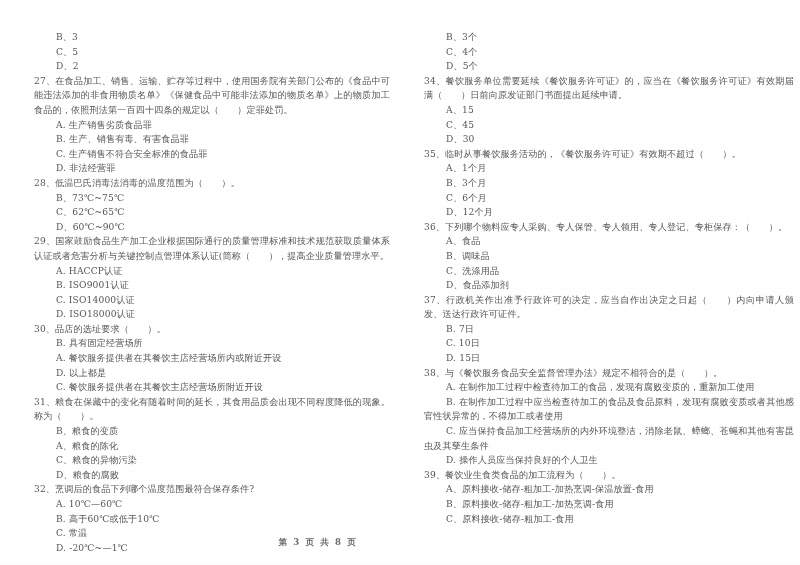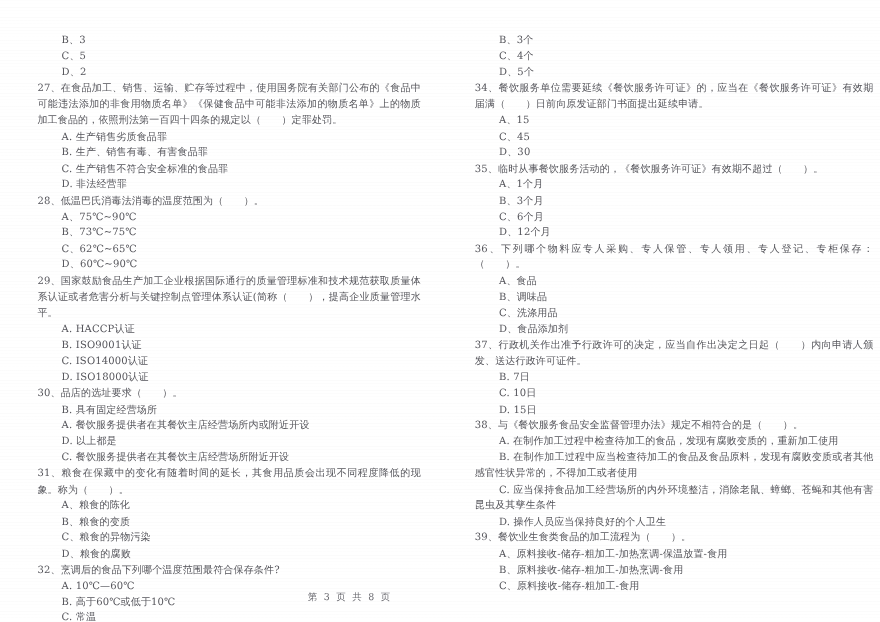--- a/index.html
+++ b/index.html
@@ -28,21 +28,21 @@
     background: #ffffff;
     pointer-events: none;
   }
   .columns {
     position: absolute;
     left: 0;
     top: 0;
     width: 800px;
     height: 525px;
     display: flex;
-    gap: 15px;
+    gap: 0px;
     box-sizing: border-box;
   }
   .col {
     width: 400px;
     box-sizing: border-box;
     padding: 30px 22px 0 32px;
   }
   .col-left { padding-left: 34px; padding-right: 10px; }
   .col-right { padding-left: 24px; padding-right: 6px; }
   .q-stem {
@@ -72,20 +72,21 @@
   }
   .footer {
     position: absolute;
     left: 0;
     bottom: 16px;
     width: 636px;
     text-align: center;
     font-size: 8.6px;
     letter-spacing: 1.6px;
     color: #6a6a70;
+    font-weight: bold;
   }
   
   .grain {
     position: absolute;
     inset: 0;
     opacity: 0.035;
     background-image:
       repeating-linear-gradient(0deg, rgba(0,0,0,0.5) 0px, rgba(0,0,0,0) 1px, rgba(0,0,0,0) 3px);
     pointer-events: none;
   }
@@ -100,37 +101,36 @@
     <div class="col col-left" id="left-col">
         <div class="opt">B、3</div>
         <div class="opt">C、5</div>
         <div class="opt">D、2</div>
         <div class="q-stem">27、在食品加工、销售、运输、贮存等过程中，使用国务院有关部门公布的《食品中可能违法添加的非食用物质名单》《保健食品中可能非法添加的物质名单》上的物质加工食品的，依照刑法第一百四十四条的规定以（　　）定罪处罚。</div>
         <div class="opt">A. 生产销售劣质食品罪</div>
         <div class="opt">B. 生产、销售有毒、有害食品罪</div>
         <div class="opt">C. 生产销售不符合安全标准的食品罪</div>
         <div class="opt">D. 非法经营罪</div>
         <div class="q-stem">28、低温巴氏消毒法消毒的温度范围为（　　）。</div>
-        <div class="opt">A、75℃~90℃</div>
         <div class="opt">B、73℃~75℃</div>
         <div class="opt">C、62℃~65℃</div>
         <div class="opt">D、60℃~90℃</div>
         <div class="q-stem">29、国家鼓励食品生产加工企业根据国际通行的质量管理标准和技术规范获取质量体系认证或者危害分析与关键控制点管理体系认证(简称（　　），提高企业质量管理水平。</div>
         <div class="opt">A. HACCP认证</div>
         <div class="opt">B. ISO9001认证</div>
         <div class="opt">C. ISO14000认证</div>
         <div class="opt">D. ISO18000认证</div>
         <div class="q-stem">30、品店的选址要求（　　）。</div>
         <div class="opt">B. 具有固定经营场所</div>
         <div class="opt">A. 餐饮服务提供者在其餐饮主店经营场所内或附近开设</div>
         <div class="opt">D. 以上都是</div>
         <div class="opt">C. 餐饮服务提供者在其餐饮主店经营场所附近开设</div>
         <div class="q-stem">31、粮食在保藏中的变化有随着时间的延长，其食用品质会出现不同程度降低的现象。称为（　　）。</div>
+        <div class="opt">B、粮食的变质</div>
         <div class="opt">A、粮食的陈化</div>
-        <div class="opt">B、粮食的变质</div>
         <div class="opt">C、粮食的异物污染</div>
         <div class="opt">D、粮食的腐败</div>
         <div class="q-stem">32、烹调后的食品下列哪个温度范围最符合保存条件?</div>
         <div class="opt">A. 10℃—60℃</div>
         <div class="opt">B. 高于60℃或低于10℃</div>
         <div class="opt">C. 常温</div>
         <div class="opt">D. -20℃~—1℃</div>
       </div>
     <div class="col col-right" id="right-col">
         <div class="opt">B、3个</div>

